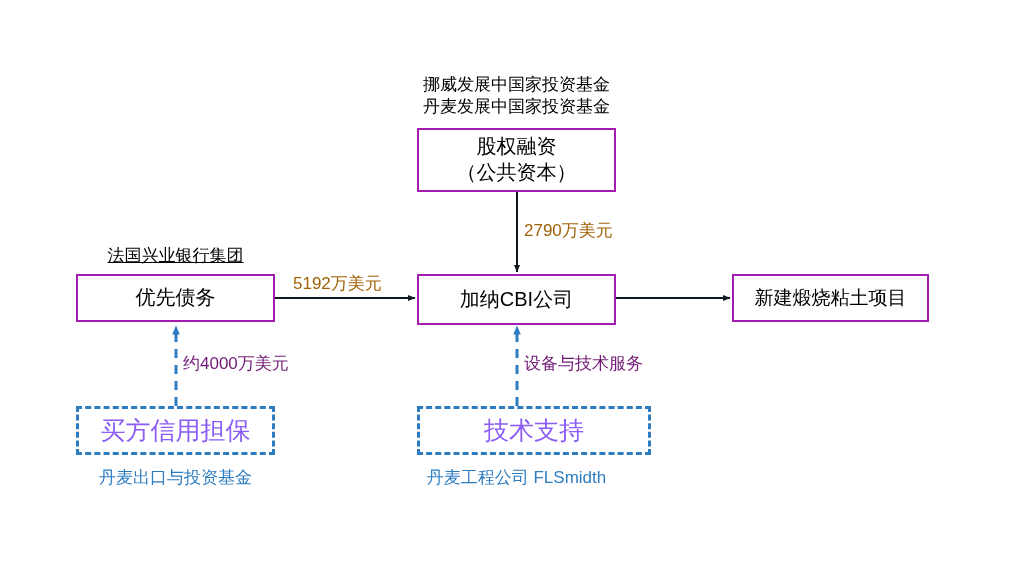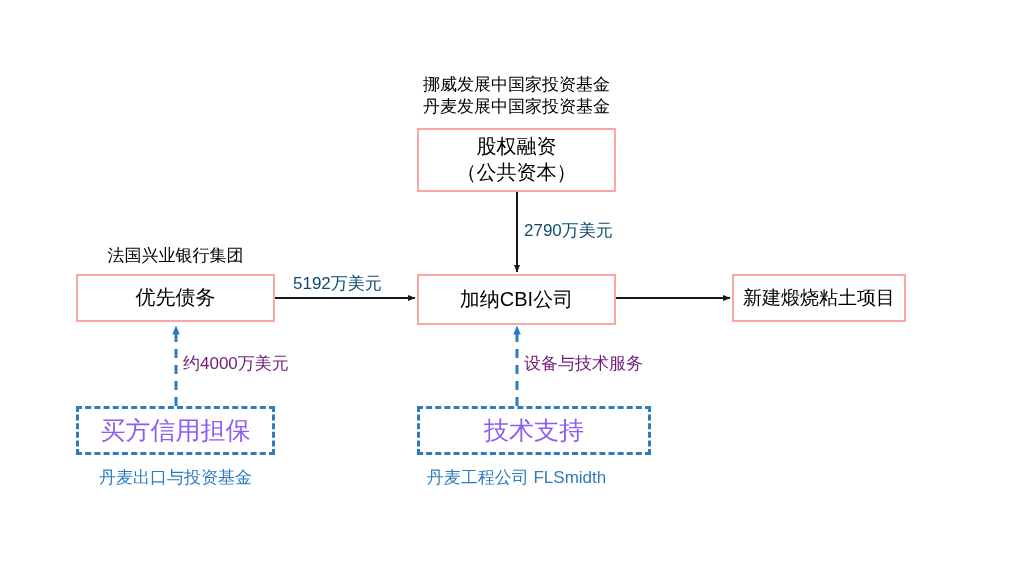--- a/index.html
+++ b/index.html
@@ -25,34 +25,34 @@
     top: 0;
     width: 1024px;
     height: 576px;
     pointer-events: none;
   }
 
   
   .box {
     position: absolute;
     box-sizing: border-box;
-    border: 2px solid #fca5a5;
+    border: 2px solid #a21caf;
     background: #ffffff;
     display: flex;
     align-items: center;
     justify-content: center;
     text-align: center;
     color: #000000;
     line-height: 1.28;
     white-space: pre-line;
   }
   .box-equity   { left: 417px; top: 128px; width: 199px; height: 64px; font-size: 20px; }
   .box-senior   { left: 76px;  top: 274px; width: 199px; height: 48px; font-size: 20px; }
   .box-cbi      { left: 417px; top: 274px; width: 199px; height: 51px; font-size: 20px; }
-  .box-project  { left: 732px; top: 274px; width: 174px; height: 48px; font-size: 19px; }
+  .box-project  { left: 732px; top: 274px; width: 197px; height: 48px; font-size: 19px; }
 
   
   .dbox {
     position: absolute;
     box-sizing: border-box;
     border: 3px dashed #2E7CC0;
     background: #ffffff;
     display: flex;
     align-items: center;
     justify-content: center;
@@ -65,26 +65,26 @@
 
   
   .cap {
     position: absolute;
     color: #000000;
     white-space: pre-line;
     line-height: 1.30;
     text-align: center;
   }
   .cap-fund-sources { left: 417px; top: 74px; width: 199px; font-size: 17px; }
-  .cap-socgen       { left: 76px;  top: 245px; width: 199px; font-size: 17px; }
+  .cap-socgen       { left: 76px;  top: 245px; width: 199px; font-size: 17px; text-decoration: underline; }
 
   
   .elabel {
     position: absolute;
-    color: #0c4a6e;
+    color: #a16207;
     font-size: 17px;
     white-space: nowrap;
   }
   .elabel-equity-amt { left: 524px; top: 219px; }
   .elabel-loan-amt   { left: 293px; top: 272px; }
 
   
   .blabel {
     position: absolute;
     color: #701a75;

